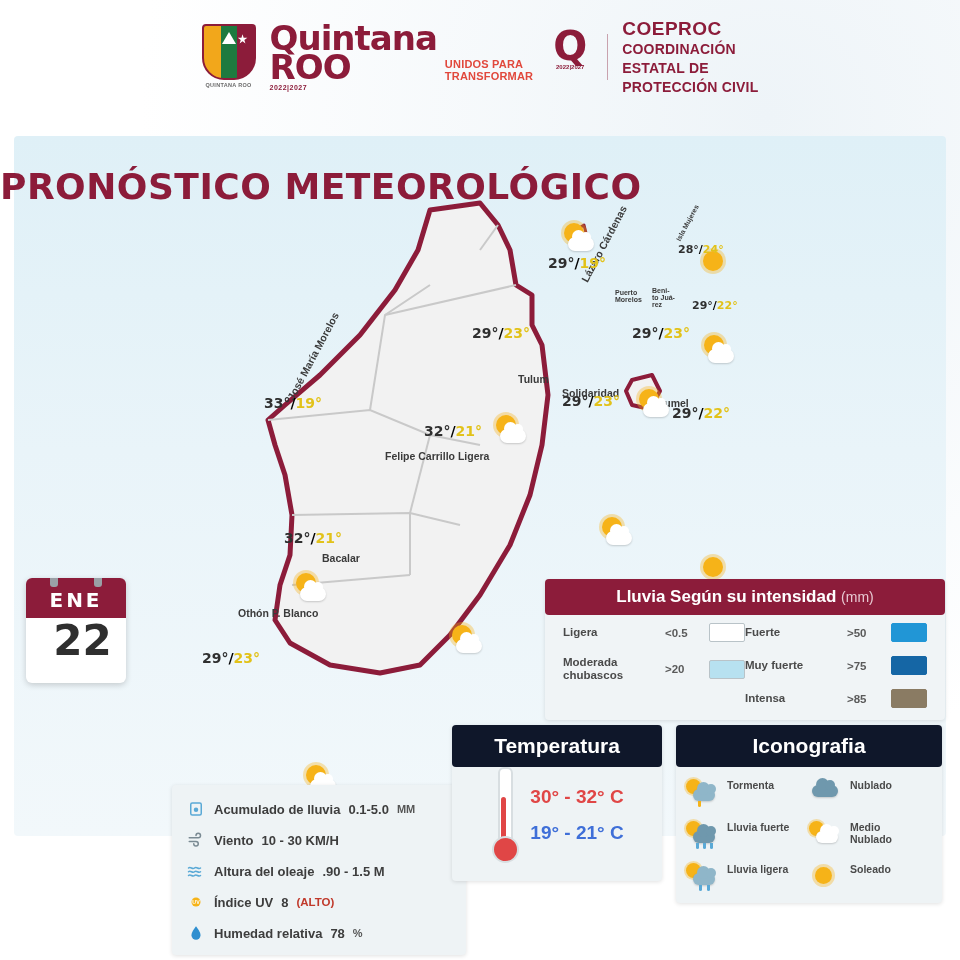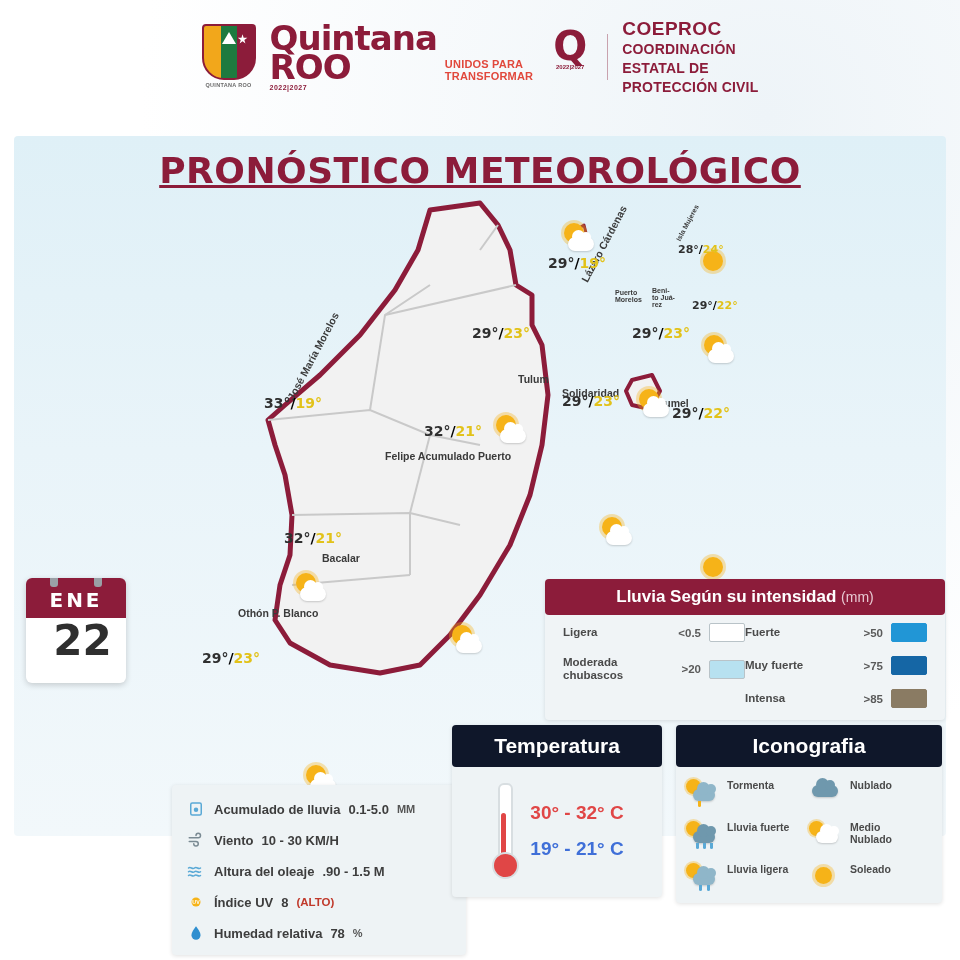--- a/index.html
+++ b/index.html
@@ -62,23 +62,23 @@
   .coeproc-title{font-weight:bold;font-size:19px;color:#8c1c3a;letter-spacing:.5px;}
   .coeproc-sub{font-weight:bold;font-size:14px;color:#8c1c3a;line-height:1.35;letter-spacing:.2px;}
 
   
   .panel{
     position:absolute;left:14px;top:136px;width:932px;height:700px;
     background:linear-gradient(180deg,#dff0f7 0%,#e9f4f9 45%,#f2f8fb 100%);
     border-radius:4px;
   }
   .title{
-    position:absolute;top:150px;left:0;width:100%;text-align:center;
+    position:absolute;top:166px;left:0;width:100%;
     font-family:"DejaVu Sans",sans-serif;
-    font-weight:bold;font-size:36px;color:#8c1c3a;letter-spacing:.5px;text-decoration:underline;
+    font-weight:bold;font-size:36px;color:#8c1c3a;letter-spacing:.5px;
   }
 
   
   .map-wrap{position:absolute;left:180px;top:195px;width:600px;height:500px;}
   .map-svg{position:absolute;inset:0;}
   .muni-label{
     position:absolute;font-size:10.5px;font-weight:bold;color:#3a3a3a;white-space:nowrap;
   }
   .muni-label.rot{transform:rotate(-62deg);transform-origin:left center;}
   .muni-label.tiny{font-size:7px;}
@@ -141,21 +141,21 @@
   }
   .rain-head{
     background:#8c1c3a;color:#fff;border-radius:4px;margin:-1px 0 8px;
     text-align:center;padding:8px 0;font-weight:bold;font-size:17px;
   }
   .rain-head .mm{font-weight:normal;font-size:14px;color:#e8c9d2;}
   .rain-grid{display:flex;padding:0 18px;}
   .rain-col{flex:1;display:flex;flex-direction:column;gap:14px;}
   .rain-row{display:flex;align-items:center;gap:8px;font-size:11.5px;color:#4a4a4a;font-weight:bold;}
   .rain-row .nm{flex:1;line-height:1.15;}
-  .rain-row .val{width:36px;text-align:right;color:#5a5a5a;font-weight:bold;}
+  .rain-row .val{width:36px;color:#5a5a5a;font-weight:bold;}
   .sw{width:34px;height:17px;border-radius:2px;border:1px solid #b9c3c8;}
 
   
   .info-box{
     position:absolute;left:172px;top:785px;width:266px;
     background:#eef3f5;border-radius:4px;box-shadow:0 1px 4px rgba(0,0,0,.12);
     padding:14px 14px 12px;
   }
   .info-row{display:flex;align-items:center;gap:8px;margin-bottom:11px;font-size:13px;color:#3d3d3d;font-weight:bold;}
   .info-row:last-child{margin-bottom:0;}
@@ -167,21 +167,21 @@
 
   .temp-box{
     position:absolute;left:452px;top:725px;width:210px;
     background:#eef3f5;border-radius:4px;box-shadow:0 1px 4px rgba(0,0,0,.12);
     padding-bottom:18px;
   }
   .box-head{
     background:#0f172a;color:#fff;text-align:center;font-weight:bold;font-size:21px;
     padding:9px 0;border-radius:4px;
   }
-  .temp-body{display:flex;align-items:center;justify-content:center;gap:14px;padding-top:16px;}
+  .temp-body{display:flex;align-items:center;justify-content:center;gap:14px;}
   .thermo{width:26px;height:96px;position:relative;}
   .thermo .tube{
     position:absolute;left:8px;top:0;width:11px;height:74px;background:#fff;border:2px solid #d8dee1;border-radius:6px;
   }
   .thermo .fill{position:absolute;left:11px;top:30px;width:5px;height:48px;background:#e04646;border-radius:3px;}
   .thermo .bulb{
     position:absolute;left:2px;bottom:0;width:23px;height:23px;border-radius:50%;background:#e04646;border:2px solid #d8dee1;
   }
   .temp-vals{display:flex;flex-direction:column;gap:14px;}
   .temp-hi{color:#e04646;font-weight:bold;font-size:19px;}
@@ -278,21 +278,21 @@
     </svg>
 
     <div class="muni-label rot" style="left:404px;top:80px;">Lázaro Cárdenas</div>
     <div class="muni-label tiny" style="left:435px;top:94px;">Puerto<br>Morelos</div>
     <div class="muni-label rot tiny" style="left:498px;top:42px;">Isla Mujeres</div>
     <div class="muni-label tiny" style="left:472px;top:92px;">Beni-<br>to Juá-<br>rez</div>
     <div class="muni-label" style="left:382px;top:152px;margin-top:40px;">Solidaridad</div>
     <div class="muni-label" style="left:338px;top:178px;">Tulum</div>
     <div class="muni-label" style="left:465px;top:202px;">Cozumel</div>
     <div class="muni-label rot" style="left:110px;top:198px;">José María Morelos</div>
-    <div class="muni-label" style="left:205px;top:255px;">Felipe Acumulado Puerto</div>
+    <div class="muni-label" style="left:205px;top:255px;">Felipe Carrillo Ligera</div>
     <div class="muni-label" style="left:142px;top:357px;">Bacalar</div>
     <div class="muni-label" style="left:58px;top:412px;">Othón P. Blanco</div>
 
     <div class="ico ico-sc" style="left:380px;top:28px;">
         <div class="sun"></div>
         <div class="cloud"></div>
       </div>
     <div class="temp" style="left:368px;top:60px;">
       <span class="hi">29°</span>/<span class="lo">19°</span>
     </div>

